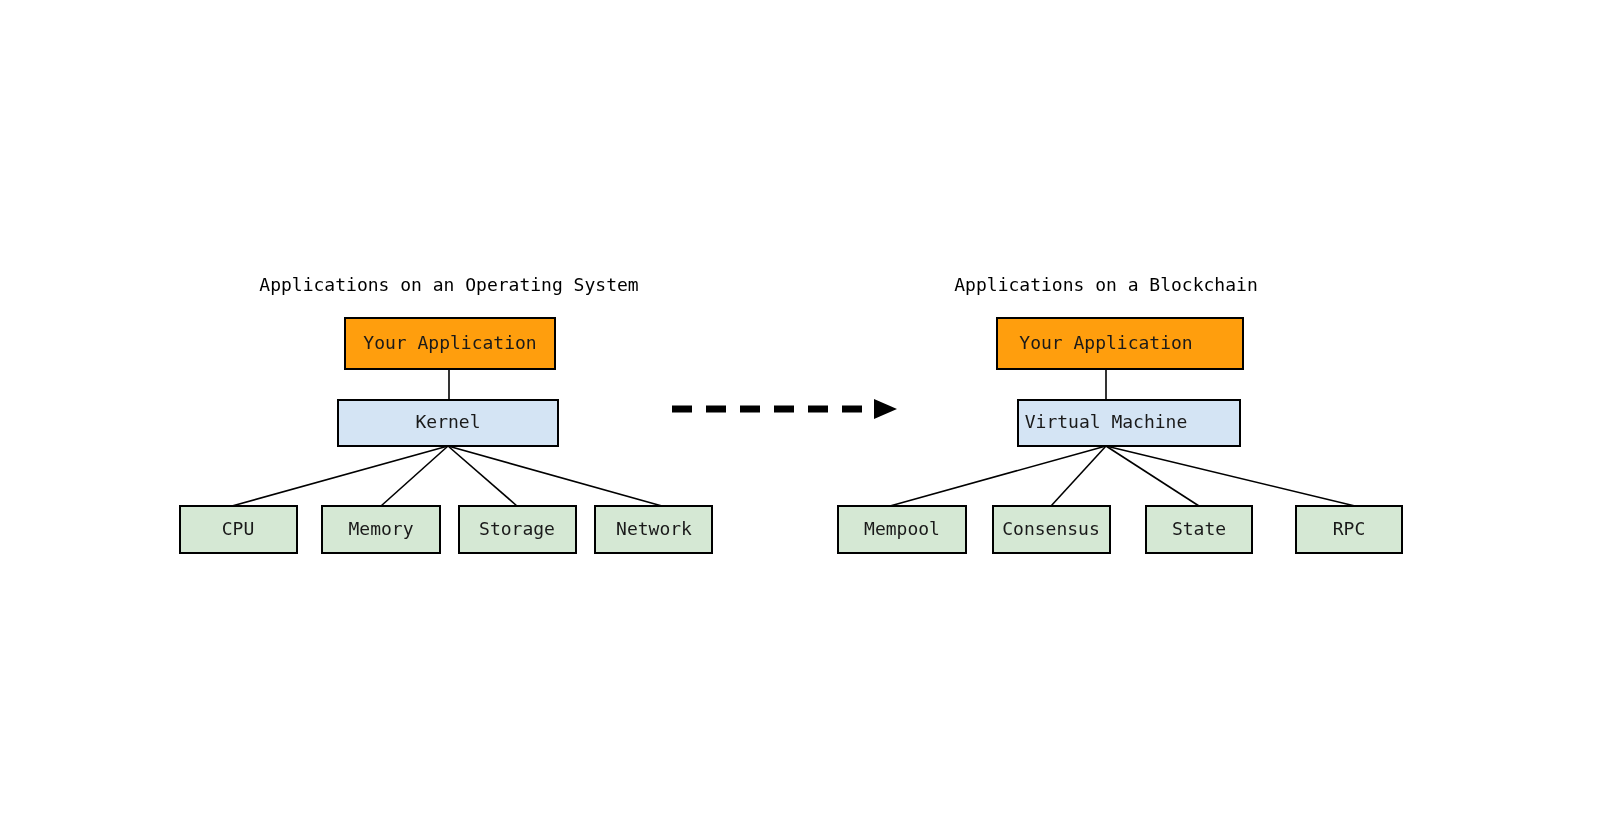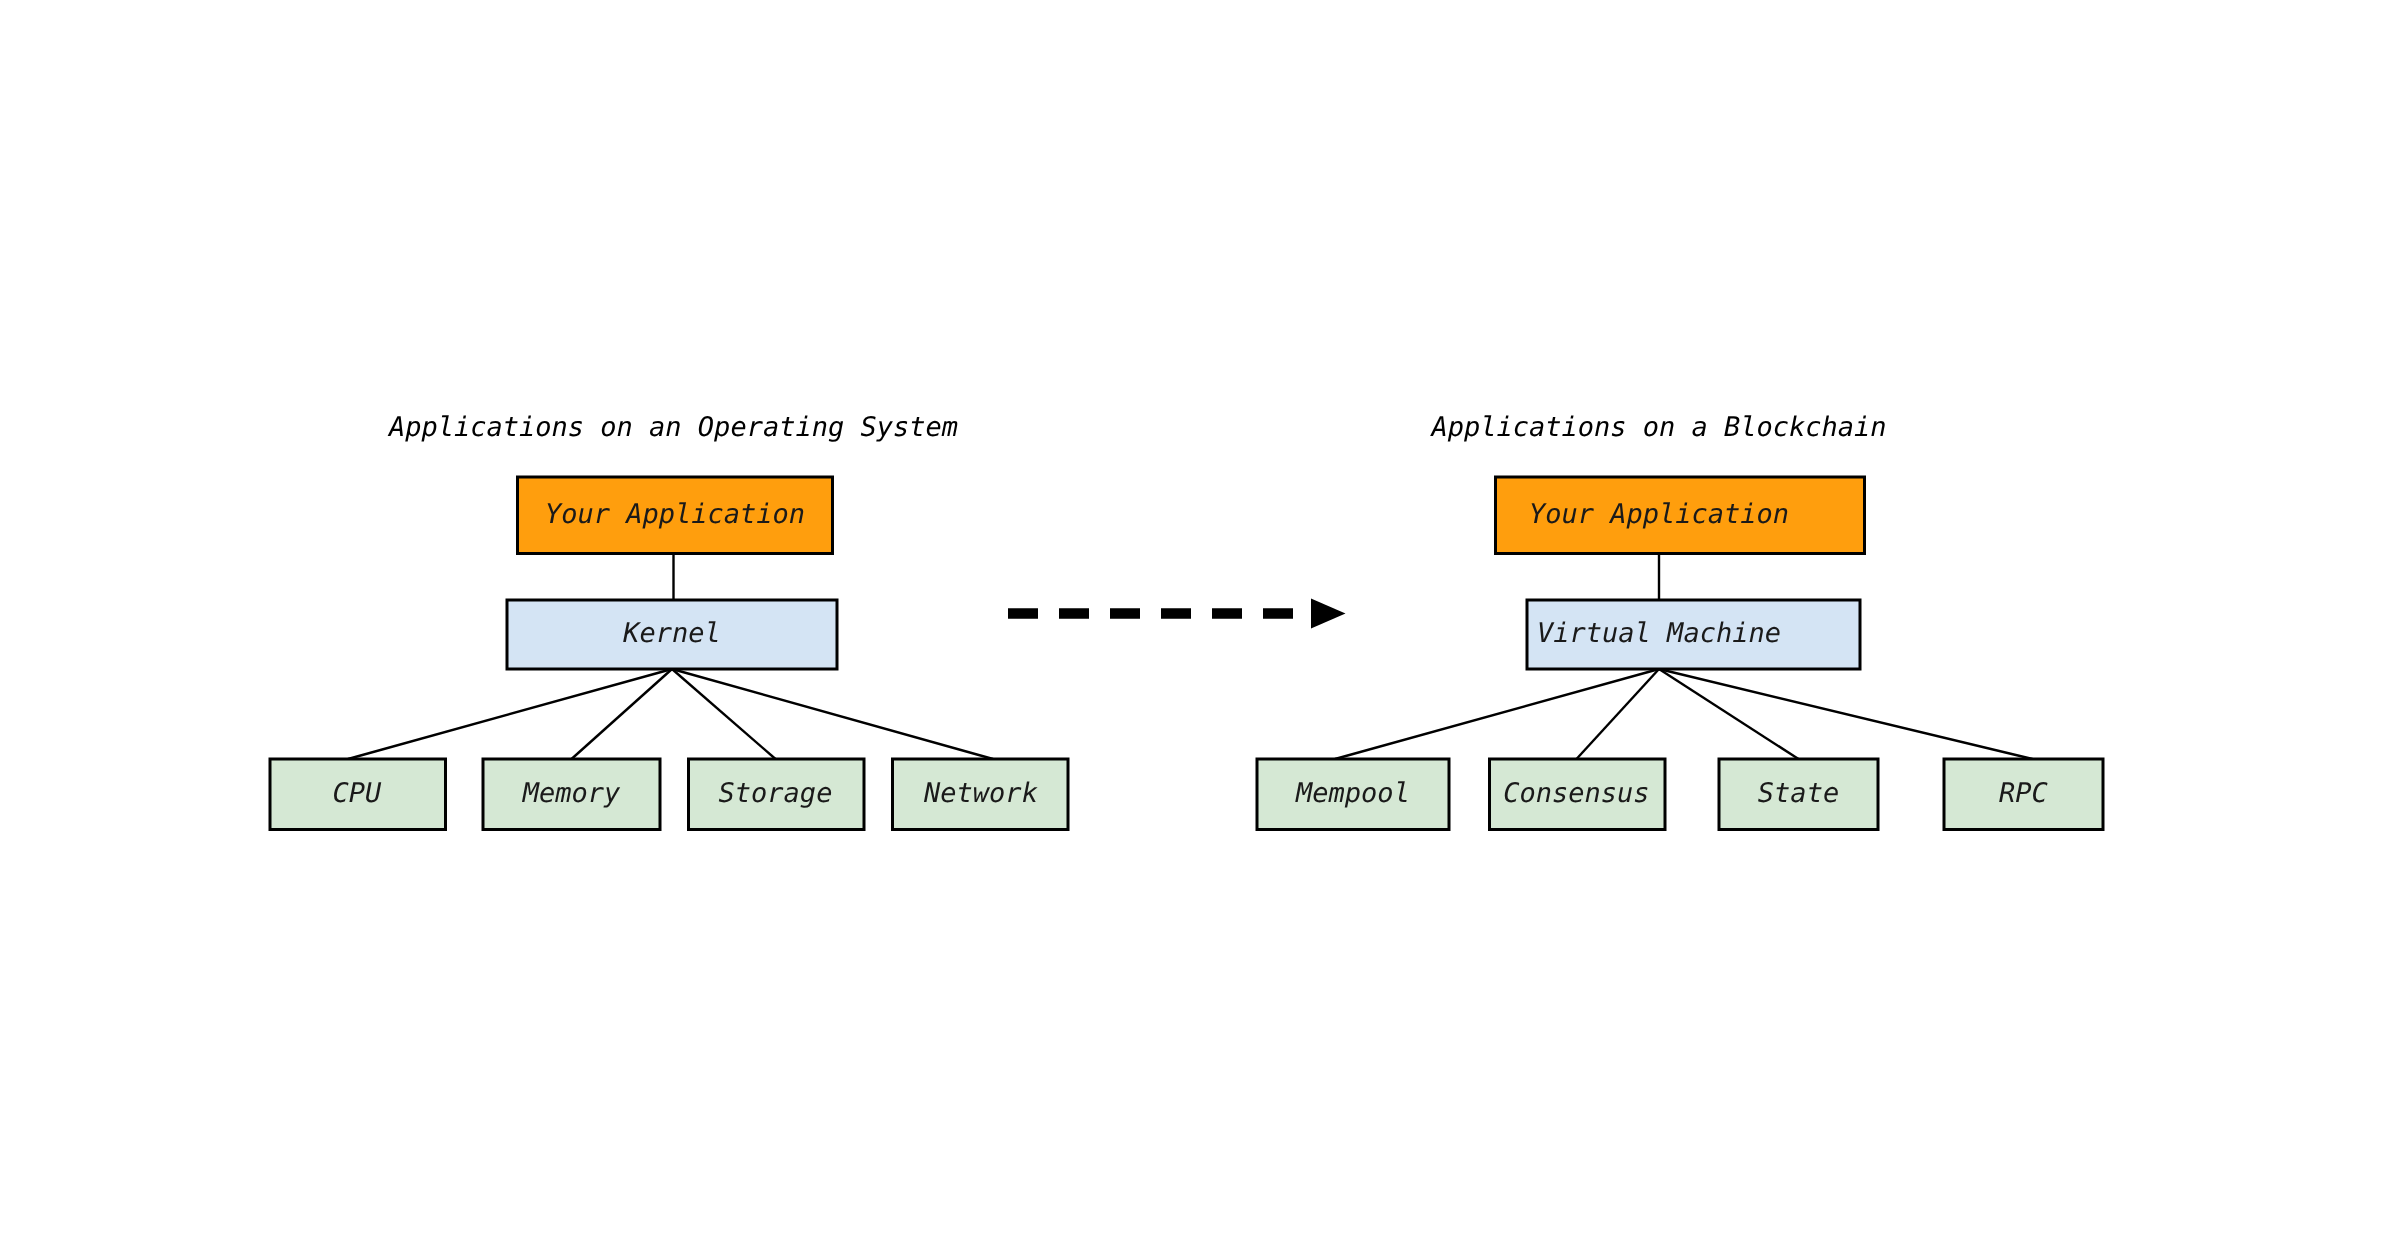--- a/index.html
+++ b/index.html
@@ -11,21 +11,20 @@
   body {
     width: 1600px;
     height: 836px;
     overflow: hidden;
     font-family: "DejaVu Sans Mono", "Liberation Mono", monospace;
   }
   #diagram-root {
     position: relative;
     width: 1600px;
     height: 823px;
-    font-style: italic;
   }
   svg#diagram-svg {
     display: block;
     width: 1600px;
     height: 836px;
   }
   .panel-title {
     font-family: "DejaVu Sans Mono", "Liberation Mono", monospace;
     font-size: 18px;
     fill: #000000;

